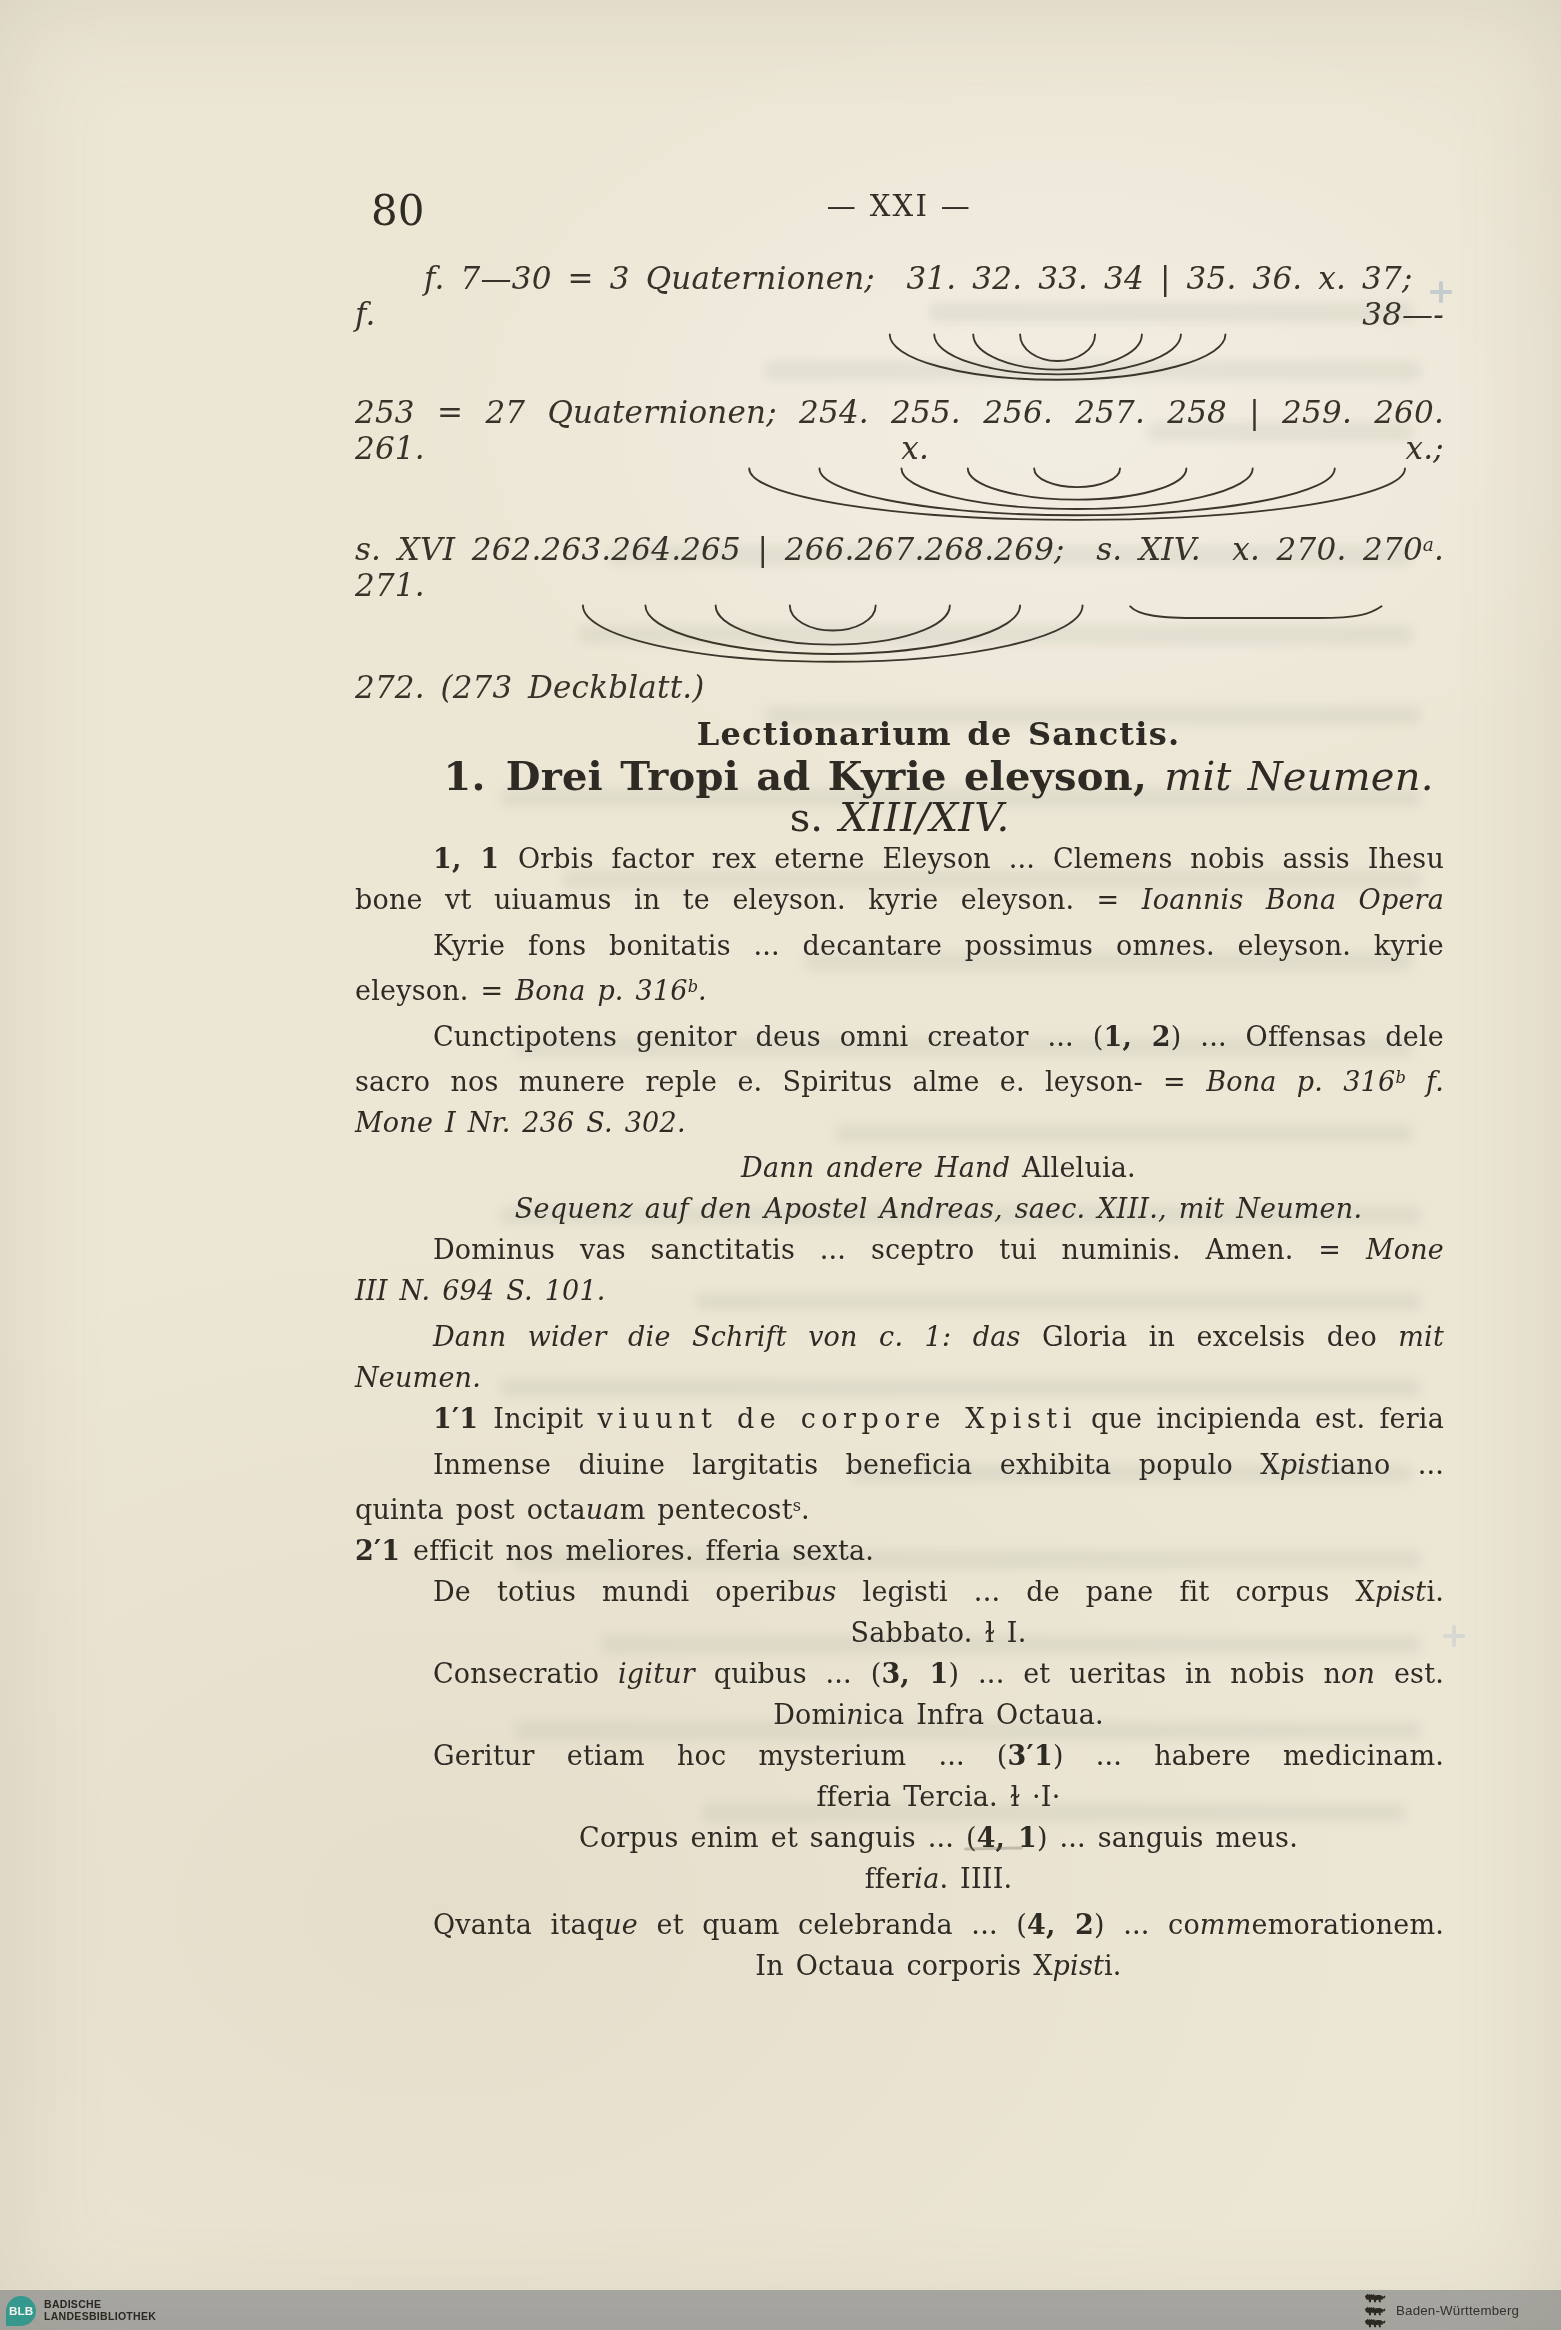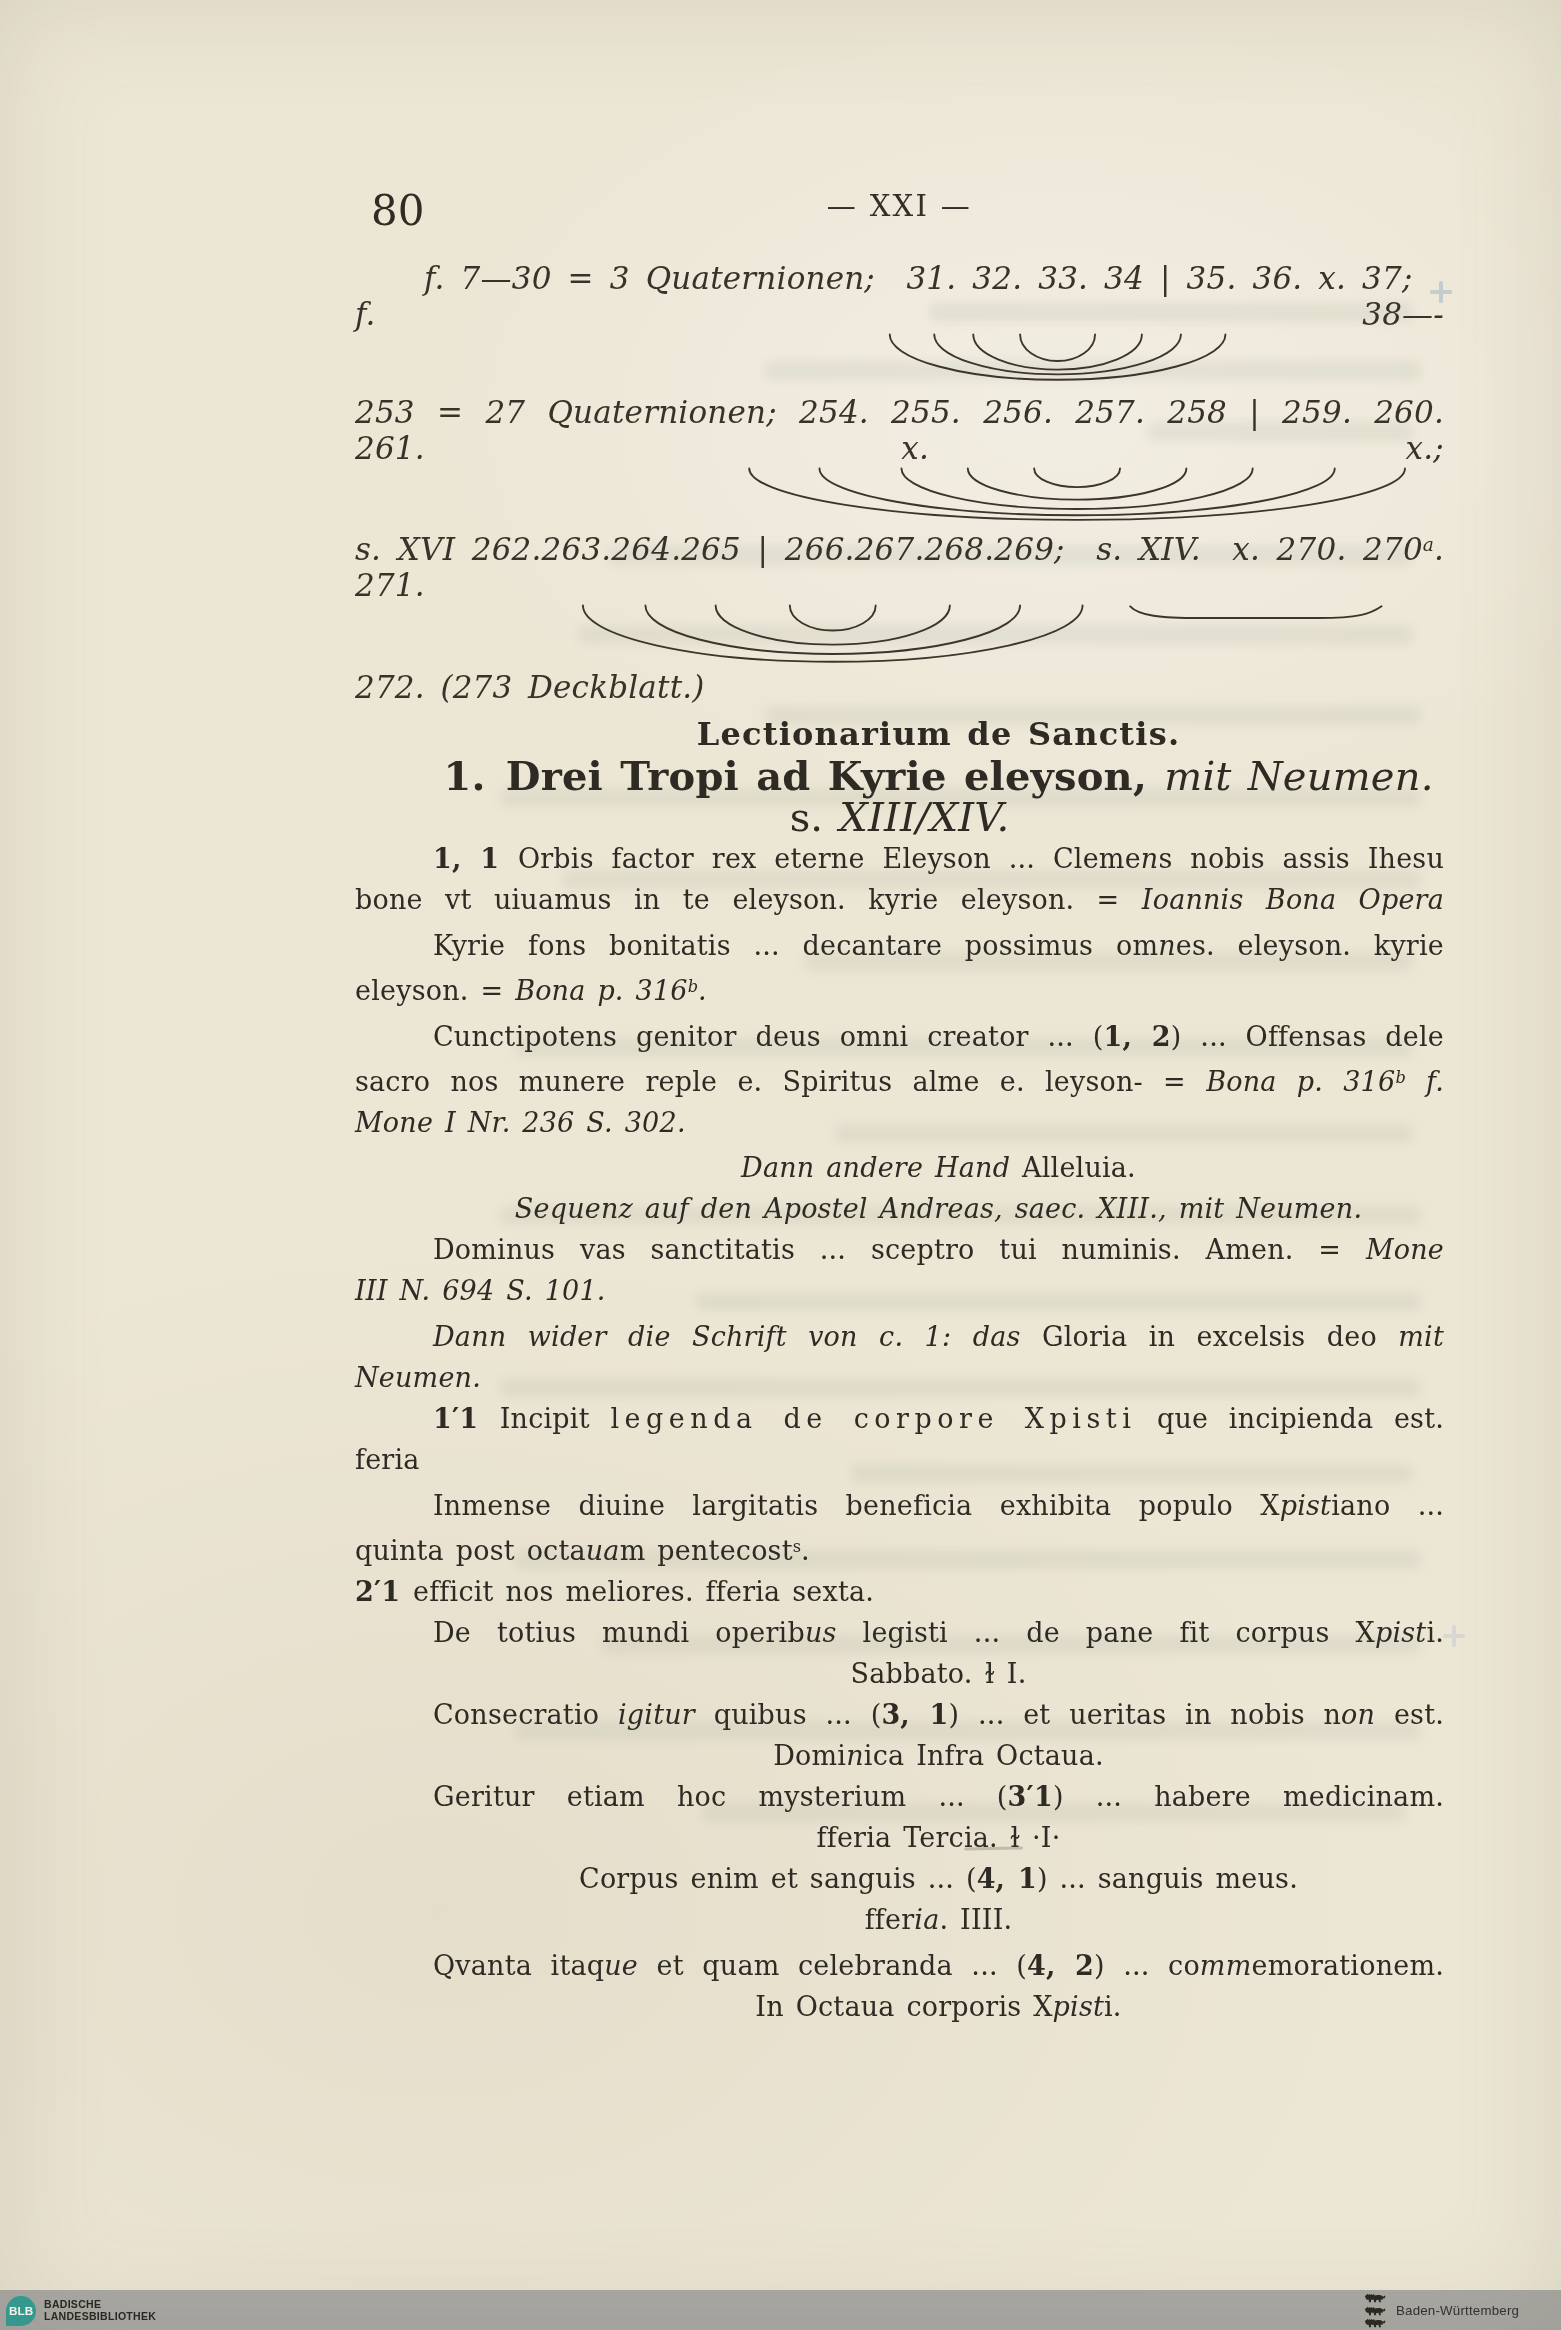--- a/index.html
+++ b/index.html
@@ -122,21 +122,21 @@
         <p class="ln just ind gap"><span>Kyrie fons bonitatis ... decantare possimus om</span><span class="it">n</span><span>es. eleyson. kyrie</span></p>
         <p class="ln "><span>eleyson. = </span><span class="it">Bona p. 316</span><span class="sp1 it">b</span><span class="it">.</span></p>
         <p class="ln just ind gap"><span>Cunctipotens genitor deus omni creator ... (</span><span class="bd">1, 2</span><span>) ... Offensas dele</span></p>
         <p class="ln just"><span>sacro nos munere reple e. Spiritus alme e. leyson- = </span><span class="it">Bona p. 316</span><span class="sp1 it">b</span><span class="it"> f.</span></p>
         <p class="ln "><span class="it">Mone I Nr. 236 S. 302.</span></p>
         <p class="ln ind gap"><span class="it">Dann andere Hand </span><span>Alleluia.</span></p>
         <p class="ln ind"><span class="it">Sequenz auf den Apostel Andreas, saec. XIII., mit Neumen.</span></p>
         <p class="ln just ind"><span>Dominus vas sanctitatis ... sceptro tui numinis. Amen. = </span><span class="it">Mone</span></p>
         <p class="ln "><span class="it">III N. 694 S. 101.</span></p>
         <p class="ln just ind gap"><span class="it">Dann wider die Schrift von c. 1: das </span><span>Gloria in excelsis deo </span><span class="it">mit Neumen.</span></p>
-        <p class="ln just ind"><span class="bd">1′1 </span><span>Incipit </span><span class="gsp">legenda de corpore Xpisti</span><span> que incipienda est. feria</span></p>
+        <p class="ln just ind"><span class="bd">1′1 </span><span>Incipit </span><span class="gsp">viuunt de corpore Xpisti</span><span> que incipienda est. feria</span></p>
         <p class="ln just ind gap"><span>Inmense diuine largitatis beneficia exhibita populo X</span><span class="it">pist</span><span>iano ...</span></p>
         <p class="ln "><span>quinta post octa</span><span class="it">ua</span><span>m pentecost</span><span class="sp1">s</span><span>.</span></p>
         <p class="ln "><span class="bd">2′1 </span><span>efficit nos meliores. fferia sexta.</span></p>
         <p class="ln just ind"><span>De totius mundi operib</span><span class="it">us</span><span> legisti ... de pane fit corpus X</span><span class="it">pist</span><span>i.</span></p>
         <p class="ln ind"><span>Sabbato. ɫ I.</span></p>
         <p class="ln just ind"><span>Consecratio </span><span class="it">igitur</span><span> quibus ... (</span><span class="bd">3, 1</span><span>) ... et ueritas in nobis n</span><span class="it">on</span><span> est.</span></p>
         <p class="ln ind"><span>Domi</span><span class="it">n</span><span>ica Infra Octaua.</span></p>
         <p class="ln just ind"><span>Geritur etiam hoc mysterium ... (</span><span class="bd">3′1</span><span>) ... habere medicinam.</span></p>
         <p class="ln ind"><span>fferia Tercia. ɫ ·I·</span></p>
         <p class="ln ind"><span>Corpus enim et sanguis ... (</span><span class="bd">4, 1</span><span>) ... sanguis meus.</span></p>

